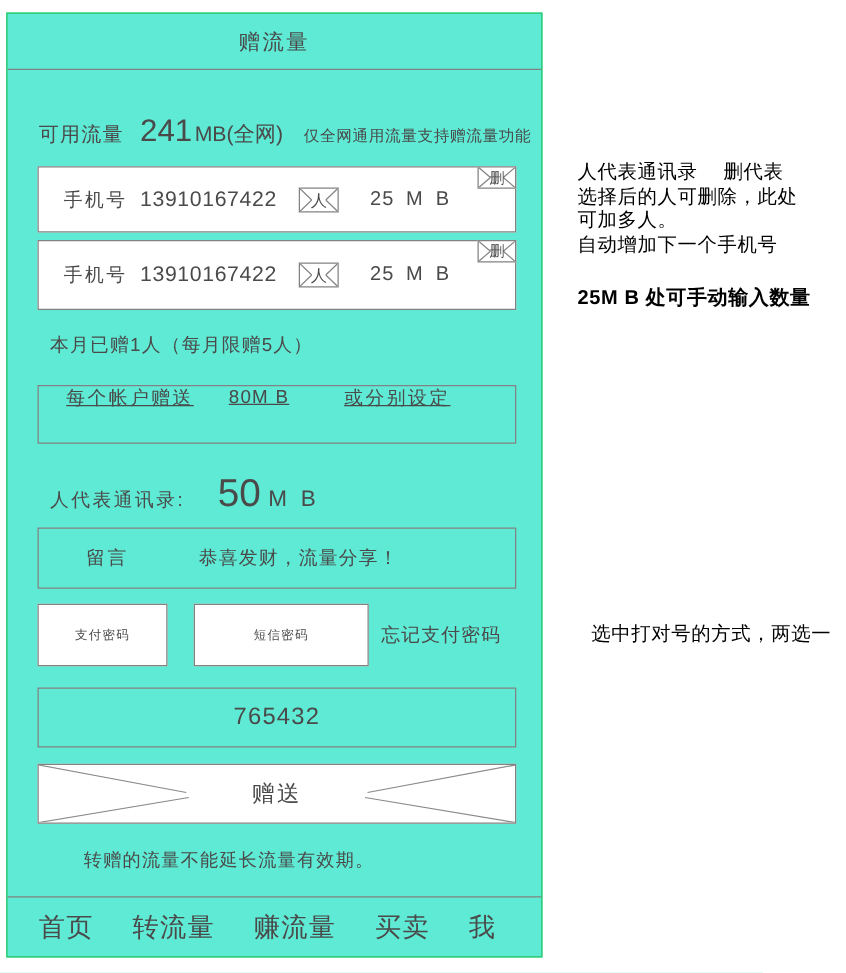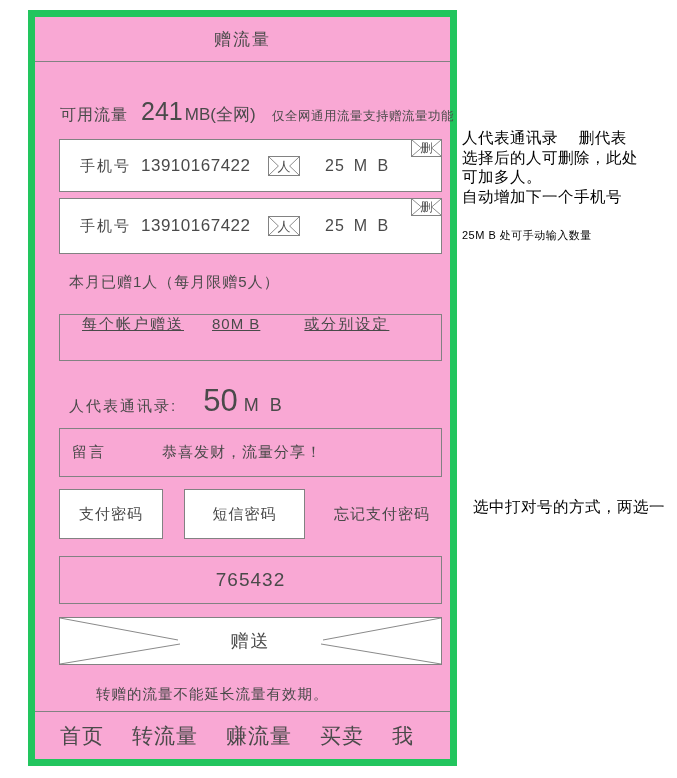--- a/index.html
+++ b/index.html
@@ -2,22 +2,22 @@
 <html><head>
 <meta charset="utf-8">
 <style>
   * { margin:0; padding:0; box-sizing:border-box; }
   html,body { background:#ffffff; }
   .root {
     position:relative; width:677px; height:778px; background:#ffffff;
     font-family:"Liberation Sans", sans-serif; color:#4a4a4a; overflow:hidden;
   }
   .panel {
-    position:absolute; left:28px; top:10px; width:429px; height:756px;
-    border:7px solid #22c55e; background:#f9a8d4;
+    position:absolute; left:5px; top:10px; width:429px; height:756px;
+    border:1px solid #22c55e; background:#5eead4;
   }
   .titlebar {
     position:absolute; left:0; top:0; width:100%; height:45px;
     border-bottom:1px solid #828282; display:flex; align-items:center;
     justify-content:center; font-size:17px; letter-spacing:2px; color:#4a4a4a;
   }
   .avail { position:absolute; left:25px; top:80px; width:394px; display:flex; align-items:baseline; }
   .avail-label { font-size:16px; letter-spacing:1px; }
   .avail-value { font-size:25px; margin-left:13px; }
   .avail-unit  { font-size:17px; margin-left:2px; }
@@ -48,27 +48,27 @@
   .pa-amount { margin-left:28px; font-size:15px; letter-spacing:1px; }
   .pa-alt    { margin-left:44px; font-size:15px; letter-spacing:2px; }
 
   .total { position:absolute; left:34px; top:366px; display:flex; align-items:baseline; }
   .t-label { font-size:15px; letter-spacing:2px; }
   .t-value { font-size:31px; margin-left:26px; }
   .t-unit  { font-size:18px; margin-left:6px; letter-spacing:3px; }
 
   .msg { position:absolute; left:24px; top:411px; width:383px; height:49px;
     border:1px solid #828282; display:flex; align-items:center; }
-  .m-label { margin-left:12px; font-size:15px; letter-spacing:2px; }
+  .m-label { margin-left:38px; font-size:15px; letter-spacing:2px; }
   .m-value { margin-left:56px; font-size:15px; letter-spacing:1px; }
 
   .pwdbox { position:absolute; top:472px; height:50px; border:1px solid #828282;
-    display:flex; align-items:center; justify-content:center; font-size:15px; letter-spacing:1px; background:#fff; }
+    display:flex; align-items:center; justify-content:center; font-size:10px; letter-spacing:1px; background:#fff; }
   .pwd-pay { left:24px; width:104px; }
-  .pwd-sms { left:149px; width:121px; }
+  .pwd-sms { left:149px; width:140px; }
   .forgot { position:absolute; left:299px; top:472px; height:50px; display:flex;
     align-items:center; font-size:15px; letter-spacing:1px; }
 
   .code { position:absolute; left:24px; top:539px; width:383px; height:48px;
     border:1px solid #828282; display:flex; align-items:center; justify-content:center;
     font-size:19px; letter-spacing:1px; }
 
   .send { position:absolute; left:24px; top:600px; width:383px; height:48px; border:1px solid #828282; background:#fff; }
   .send svg { position:absolute; left:0; top:0; width:100%; height:100%; }
   .send-label { position:absolute; left:0; right:0; top:0; bottom:0; display:flex;
@@ -76,21 +76,21 @@
 
   .footnote { position:absolute; left:61px; top:668px; font-size:14.5px; letter-spacing:1px; }
 
   .navbar { position:absolute; left:0; bottom:0; width:100%; height:48px;
     border-top:1px solid #828282; display:flex; align-items:center;
     justify-content:space-between; padding:0 36px 0 25px; font-size:21px;gap:24px; }
   .nav-item { letter-spacing:1px; cursor:default; }
 
   .ann { position:absolute; color:#000000; letter-spacing:0.5px; }
   .ann-contact  { left:462px; top:128px; font-size:15.5px; line-height:19.5px; }
-  .ann-amount   { left:462px; top:228px; font-size:11px; }
+  .ann-amount   { left:462px; top:228px; font-size:16px;font-weight:bold; }
   .ann-password { left:473px; top:497px; font-size:15.5px; }
 </style>
 </head>
 <body>
 
 <div class="root">
   <div class="panel">
 
     <div class="titlebar">
       <span>赠流量</span>

